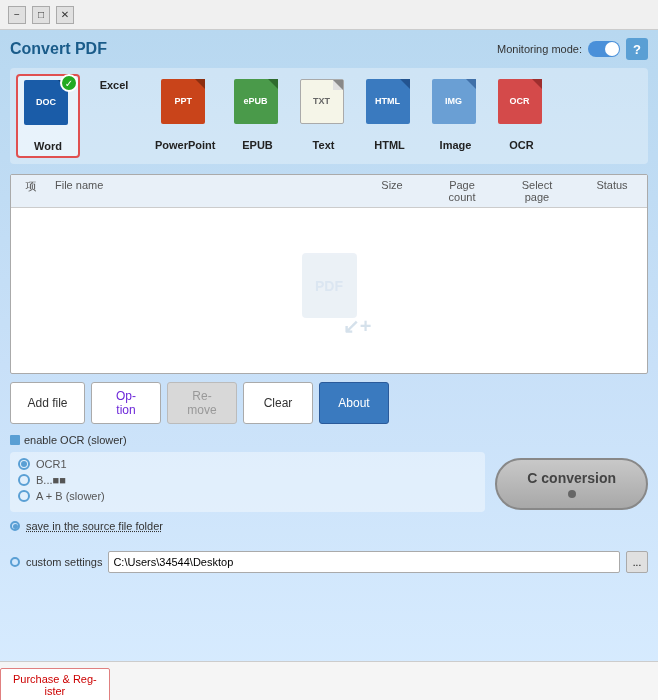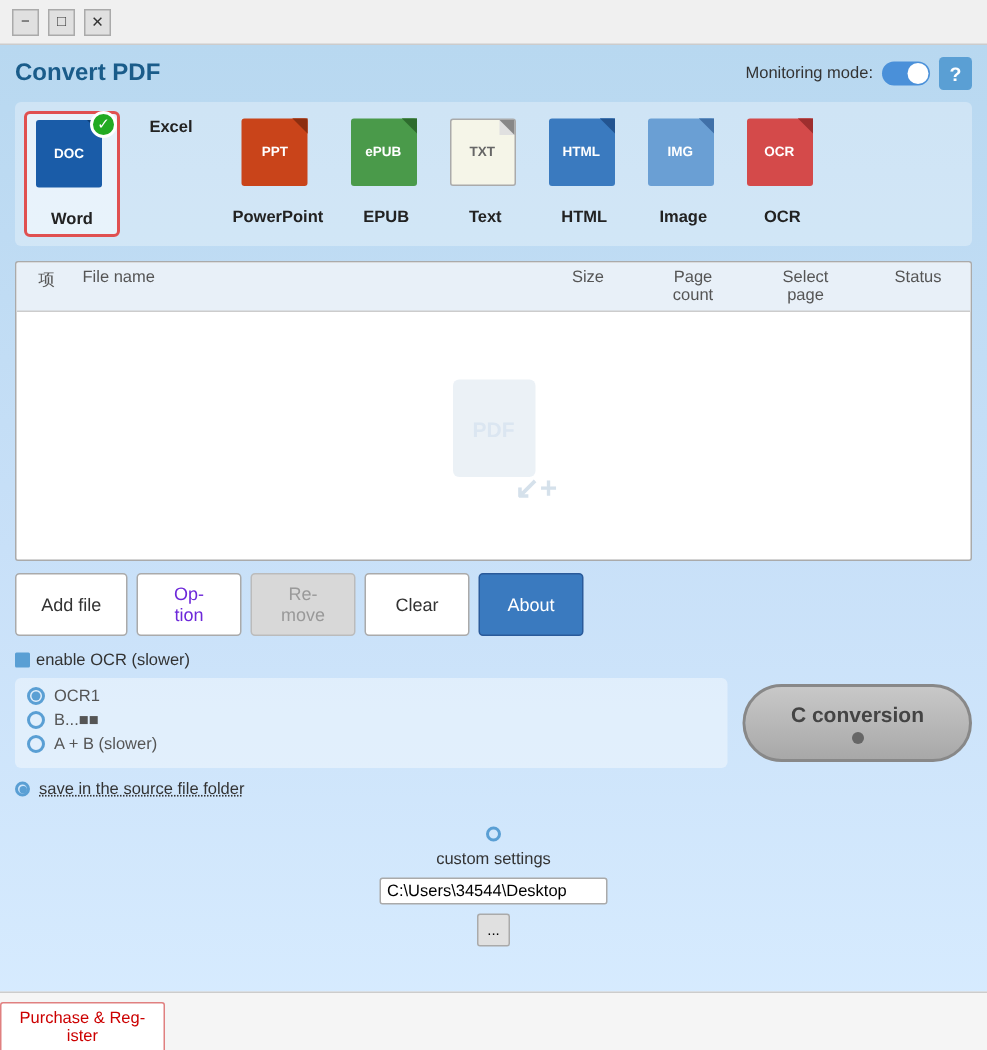--- a/index.html
+++ b/index.html
@@ -412,21 +412,20 @@
       width: 5px;
       height: 5px;
       border-radius: 50%;
       background: #5a9fd4;
     }
     .save-label { font-size: 11px; color: #333; text-decoration: underline dotted; }
     .custom-row {
       display: flex;
       align-items: center;
       gap: 6px;
-      flex-direction: column;
     }
     .custom-label { font-size: 11px; color: #333; }
     .custom-input {
       flex: 1;
       height: 22px;
       border: 1px solid #aaa;
       border-radius: 2px;
       padding: 2px 4px;
       font-size: 11px;
       background: white;
@@ -469,21 +468,21 @@
       padding: 4px 12px;
       font-size: 11px;
       cursor: pointer;
       border-radius: 2px;
       text-align: center;
     }
 
     .ocr-conversion-row {
       display: flex;
       gap: 10px;
-      align-items: flex-start;
+      align-items: center;
     }
     .ocr-left-panel {
       flex: 1;
       background: rgba(255,255,255,0.4);
       border-radius: 4px;
       padding: 6px 8px;
     }
     .conversion-right-panel {
       display: flex;
       align-items: center;

